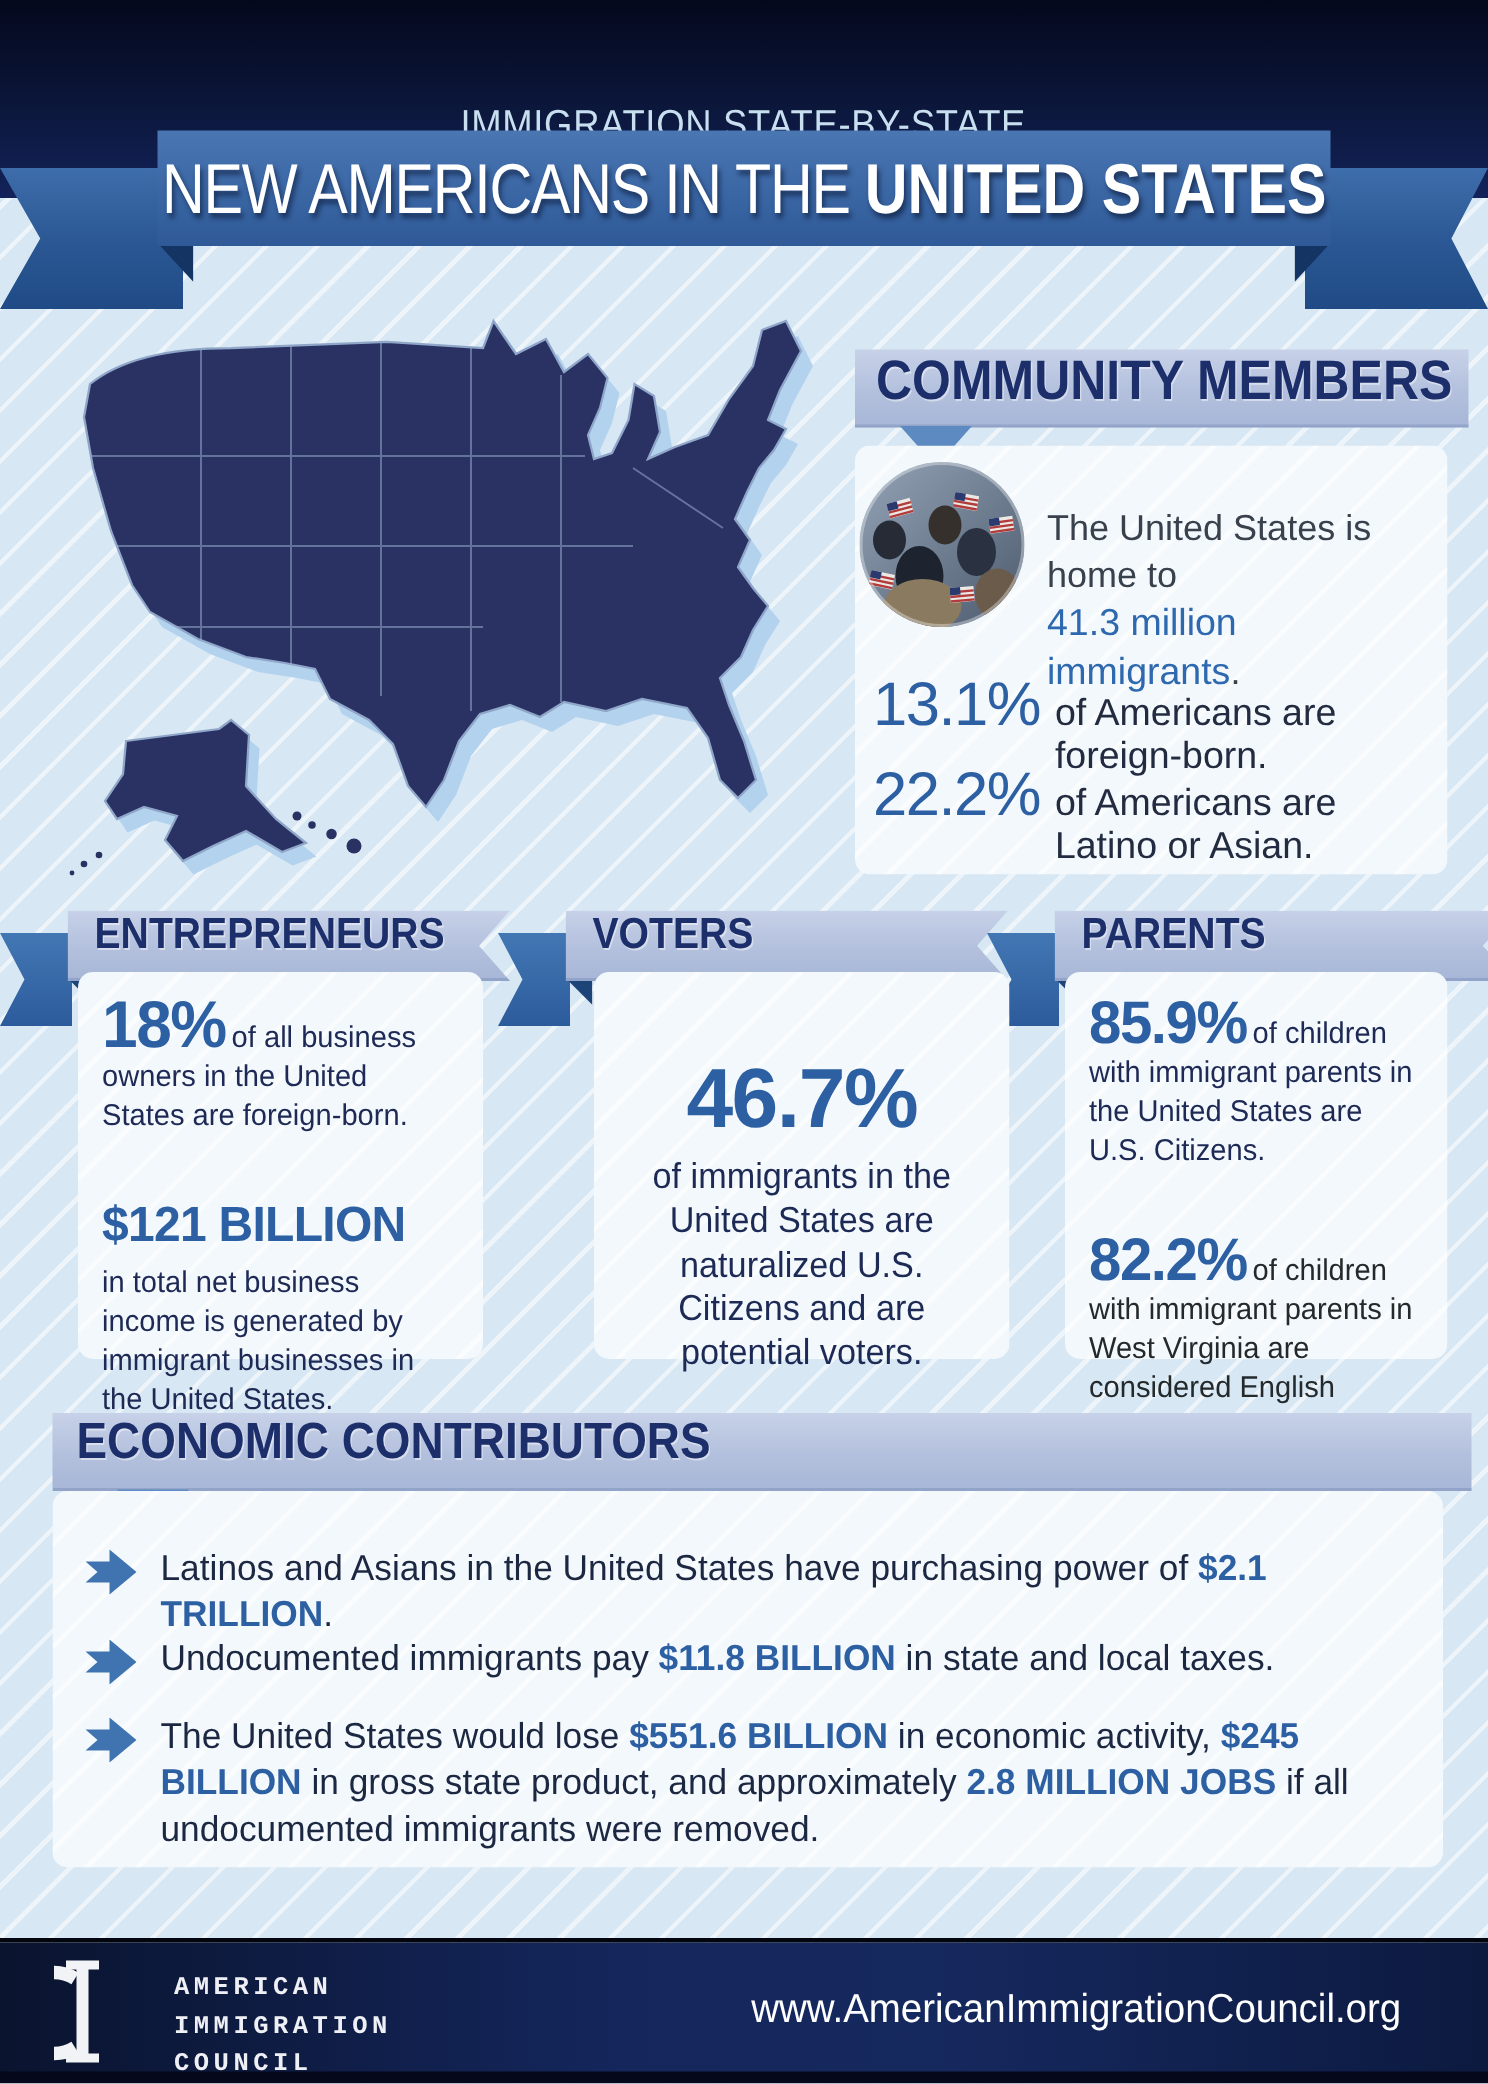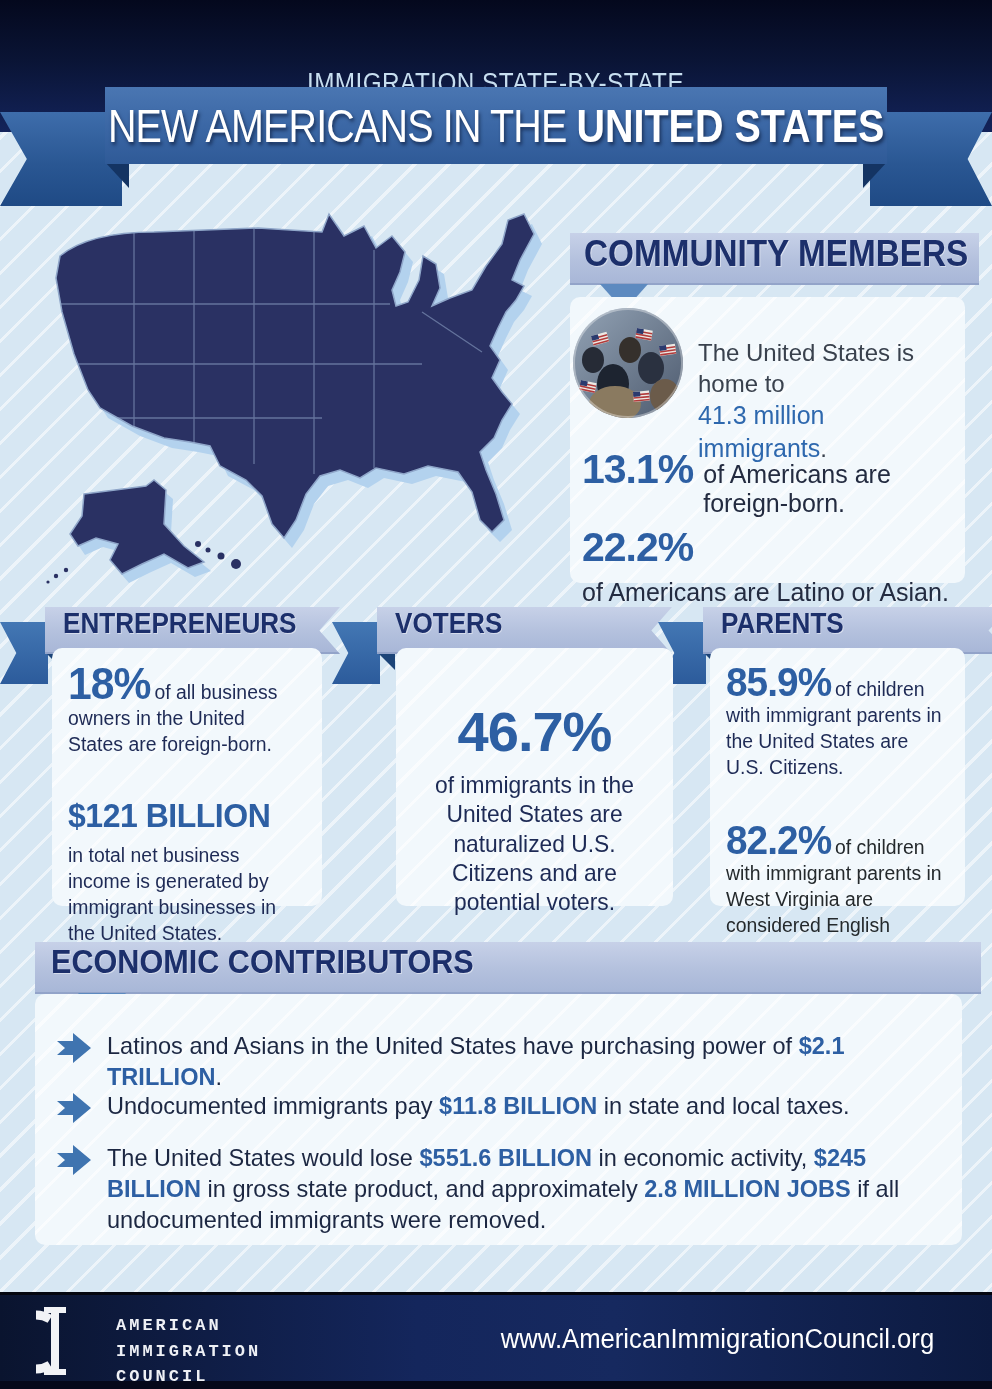--- a/index.html
+++ b/index.html
@@ -41,21 +41,21 @@
   .band-text{display:inline-block;transform:scaleX(.9);transform-origin:0 50%;
     color:#1c2f6b;font-weight:700;white-space:nowrap;
     text-shadow:1px 1px 0 rgba(255,255,255,.45);}
   .tri-down{width:0;height:0;border-left:24px solid transparent;
     border-right:24px solid transparent;border-top:27px solid #5d8ac0;}
   
   .card{background-color:#f2f8fc;
     background-image:repeating-linear-gradient(135deg,
       rgba(255,255,255,.6) 0px, rgba(255,255,255,.6) 3px,
       rgba(255,255,255,0) 3px, rgba(255,255,255,0) 24px);border-radius:10px;}
-  .big{color:#2d5fa3;font-weight:700;line-height:1;letter-spacing:-1px;}
+  .big{color:#2d5fa3;font-weight:400;line-height:1;letter-spacing:-1px;}
   .body-navy{color:#1e2a55;}
   .body-dark{color:#24292c;}
   
   .comm-band{left:570px;top:233px;width:395px;height:52px;padding-left:14px;}
   .comm-band .band-text{font-size:37px;}
   .comm-arrow{left:600px;top:284px;}
   .comm-card{left:570px;top:297px;width:395px;height:286px;}
   .comm-photo{left:3px;top:11px;width:110px;height:110px;}
   .comm-intro{left:128px;top:40px;width:258px;line-height:1.3;}
   .intro-plain{color:#39414d;font-size:24px;}
@@ -196,21 +196,21 @@
       </g>
     </svg>
     <div class="abs comm-intro">
       <span class="intro-plain">The United States is home to</span><br>
       <span class="intro-strong">41.3 million  immigrants</span><span class="intro-plain">.</span>
     </div>
     <div class="abs stat-row" style="top:152px;">
       <span class="big">13.1%</span>
       <span class="lbl">of Americans are foreign-born.</span>
     </div>
-    <div class="abs stat-row" style="top:230px;flex-direction:column;">
+    <div class="abs stat-row" style="top:212px;">
       <span class="big">22.2%</span>
       <span class="lbl">of Americans are Latino or Asian.</span>
     </div>
   </div>
 
   <div class="abs col-tail" style="left:0;"></div>
   <div class="abs col-fold" style="left:45px;"></div>
   <div class="abs band col-band" style="left:45px;width:277px;">
     <span class="band-text">ENTREPRENEURS</span>
   </div>

